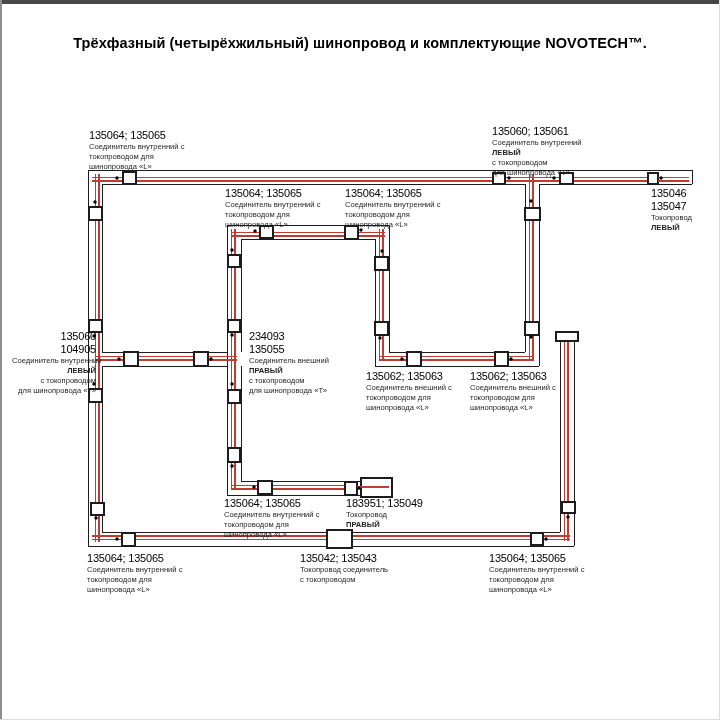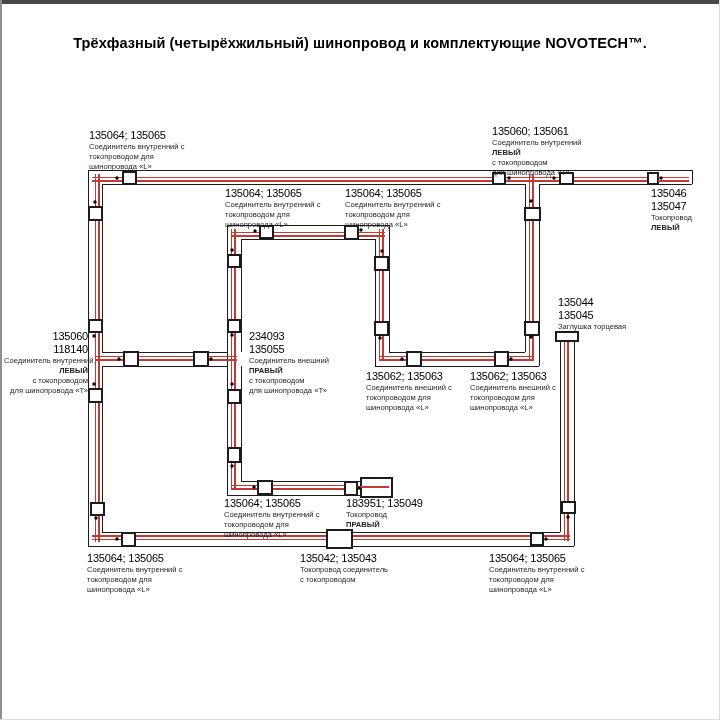--- a/index.html
+++ b/index.html
@@ -165,43 +165,38 @@
     <div class="d">для шинопровода «Т»</div>
   </div>
 
   <div class="lbl" style="left:651px;top:187px">
     <div class="num">135046</div>
     <div class="num">135047</div>
     <div class="d">Токопровод</div>
     <div class="d b">ЛЕВЫЙ</div>
   </div>
 
-  <div class="lbl right" style="left:4px;top:330px;width:84px">
+  <div class="lbl right" style="left:12px;top:330px;width:84px">
     <div class="num">135060</div>
-    <div class="num">118140</div>
+    <div class="num">104905</div>
     <div class="d">Соединитель внутренний</div>
     <div class="d b">ЛЕВЫЙ</div>
     <div class="d">с токопроводом</div>
     <div class="d">для шинопровода «Т»</div>
   </div>
 
   <div class="lbl" style="left:249px;top:330px">
     <div class="num">234093</div>
     <div class="num">135055</div>
     <div class="d">Соединитель внешний</div>
     <div class="d b">ПРАВЫЙ</div>
     <div class="d">с токопроводом</div>
     <div class="d">для шинопровода «Т»</div>
   </div>
 
-  <div class="lbl" style="left:558px;top:296px">
-    <div class="num">135044</div>
-    <div class="num">135045</div>
-    <div class="d">Заглушка торцевая</div>
-  </div>
 
   <div class="lbl" style="left:366px;top:370px">
     <div class="num">135062; 135063</div>
     <div class="d">Соединитель внешний с</div>
     <div class="d">токопроводом для</div>
     <div class="d">шинопровода «L»</div>
   </div>
 
   <div class="lbl" style="left:470px;top:370px">
     <div class="num">135062; 135063</div>

